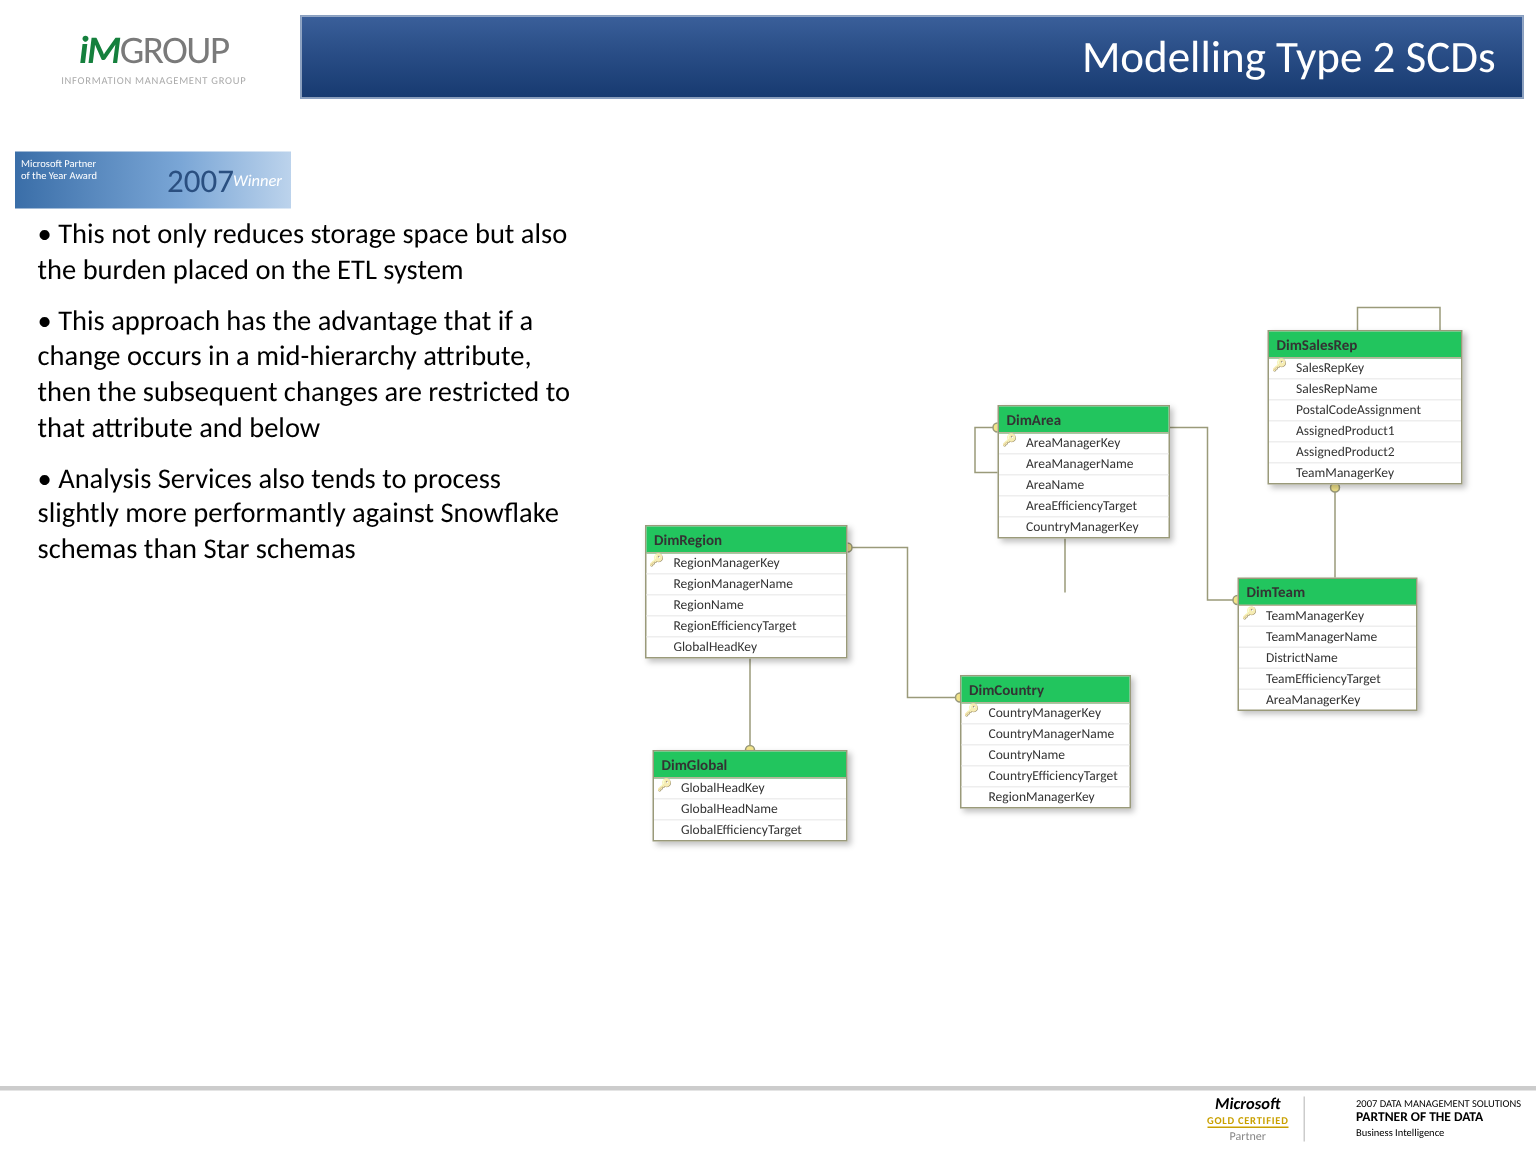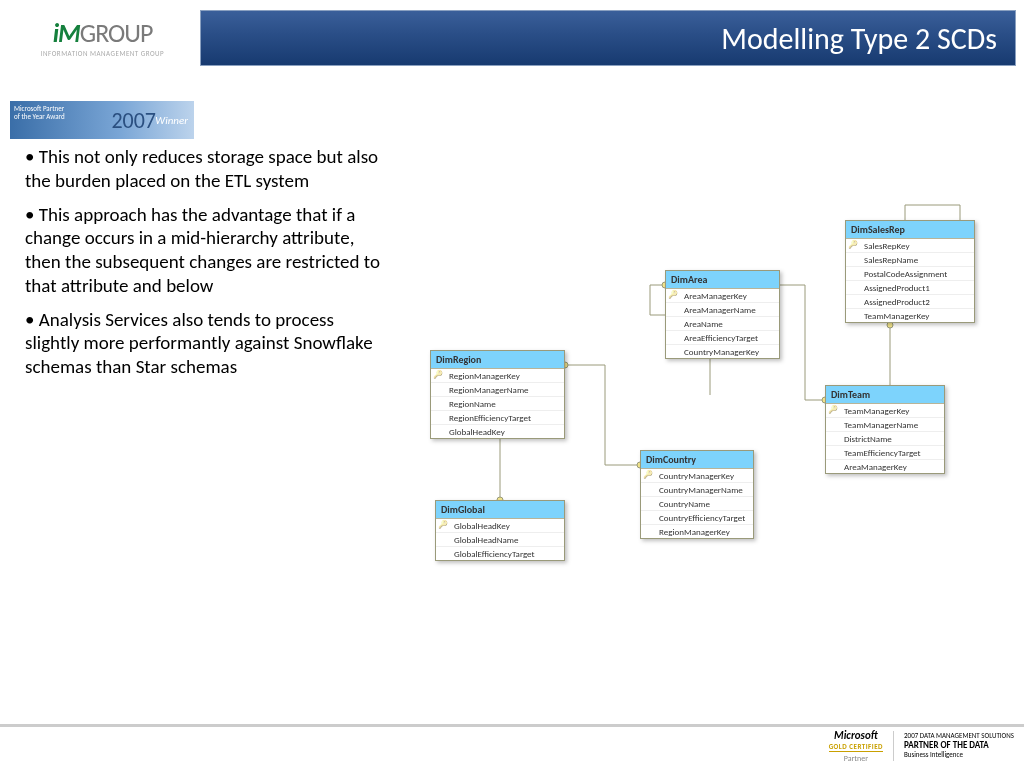--- a/index.html
+++ b/index.html
@@ -22,36 +22,36 @@
   
   .content { position: absolute; left: 25px; top: 145px; right: 20px; }
   .intro { font-size: 20px; color: #000; margin-bottom: 18px; }
   .bullets { width: 360px; }
   .bullets p { font-size: 19px; color:#000; line-height: 1.25; margin-bottom: 10px; }
   .bullets p::before, .intro::before { content:"• "; }
 
   
   .diagram { position: absolute; left: 430px; top: 200px; width: 580px; height: 400px; }
   .tbl { position:absolute; border:1px solid #9a9a7a; background:#fff; box-shadow: 2px 2px 4px rgba(0,0,0,.25); font-size:9px; color:#333; }
-  .tbl .hdr { background:#7dd3fc; border-bottom:1px solid #b8b498; padding:2px 5px; font-weight:bold; font-size:10px; }
+  .tbl .hdr { background:#22c55e; border-bottom:1px solid #b8b498; padding:2px 5px; font-weight:bold; font-size:10px; }
   .tbl .row { border-bottom:1px solid #eee; padding:1px 20px 1px 18px; position:relative; white-space:nowrap; }
   .tbl .row:last-child { border-bottom:none; }
   .tbl .row.key::before { content:"🔑"; position:absolute; left:2px; top:0; font-size:8px; filter: sepia(1) hue-rotate(10deg); }
   svg.links { position:absolute; left:0; top:0; width:580px; height:400px; pointer-events:none; }
   svg.links path { stroke:#9a9a7a; stroke-width:1; fill:none; }
   svg.links circle { fill:#f4e68c; stroke:#9a9a7a; stroke-width:1; }
 
   
   .footer { position:absolute; bottom:4px; left:0; right:0; height:40px; border-top:3px solid #ccc; display:flex; justify-content:flex-end; align-items:center; padding-right:10px; gap:10px; }
   .fcert { text-align:center; }
   .fcert .ms { font-size:11px; font-weight:bold; font-style:italic; }
   .fcert .gold { font-size:7px; color:#c9a000; font-weight:bold; letter-spacing:.5px; }
   .fcert .ptn { font-size:8px; color:#888; border-top:1px solid #c9a000; padding-top:1px; }
   .fsep { width:1px; height:30px; background:#ccc; }
-  .faward { font-size:7px; line-height:1.2; }
+  .faward { font-size:7px; line-height:1.2;margin-left:24px; }
   .faward .big { font-size:9px; font-weight:bold; }
 </style>
 </head>
 <body>
 
 <div class="header">
   <div class="logo-block">
     <div class="logo-text"><b>iM</b><span>GROUP</span></div>
     <div class="logo-sub">INFORMATION MANAGEMENT GROUP</div>
   </div>

